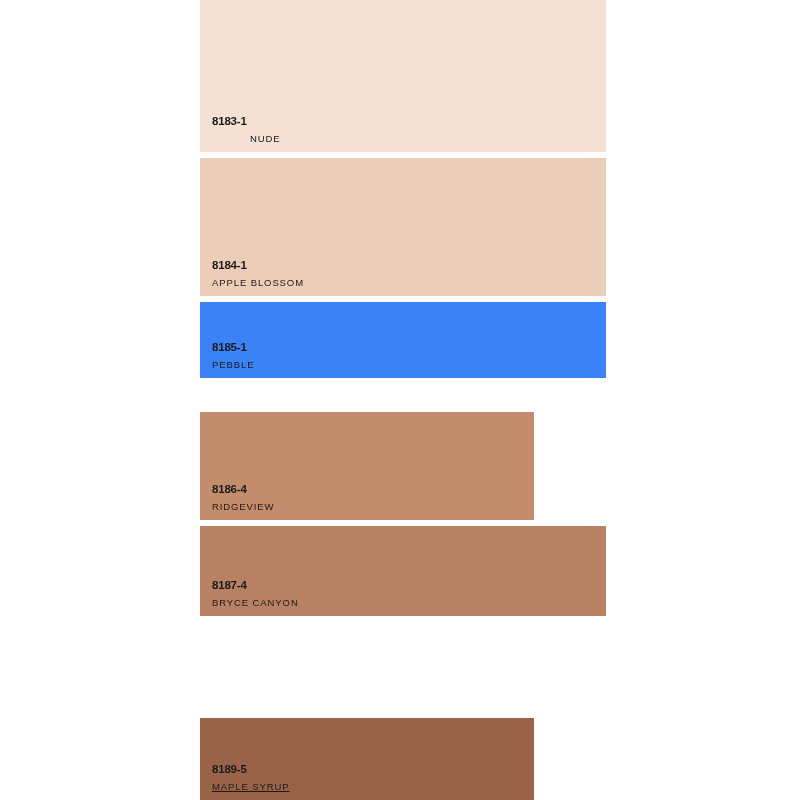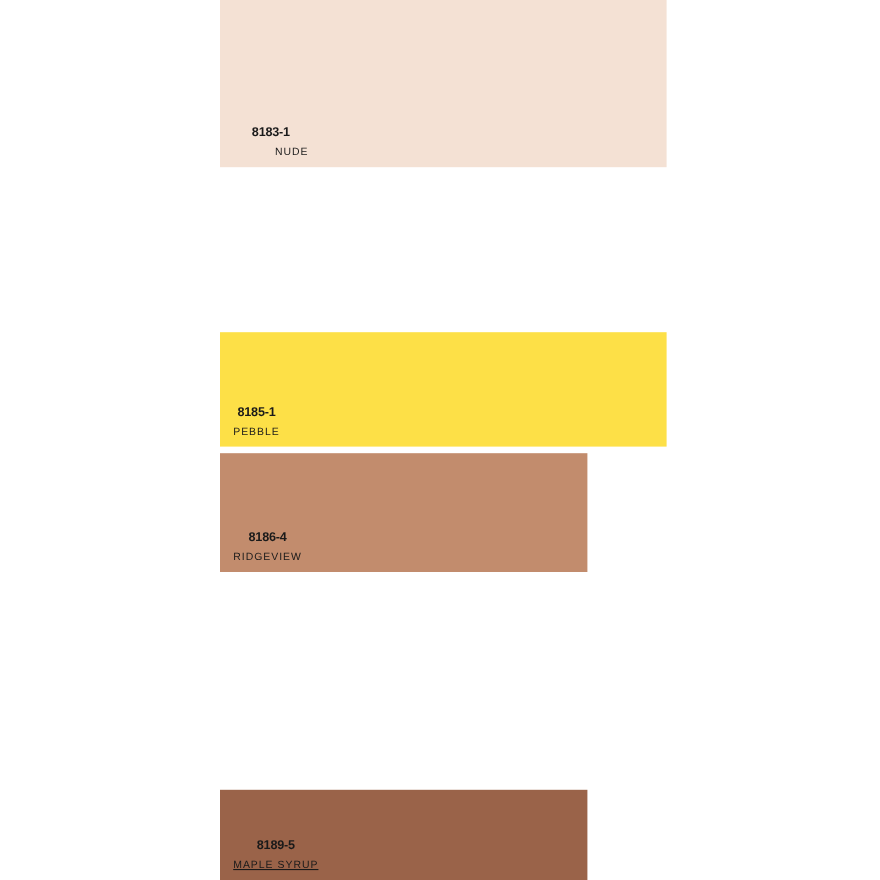--- a/index.html
+++ b/index.html
@@ -20,21 +20,20 @@
     width: 800px;
     height: 800px;
     background: #ffffff;
   }
   .swatch {
     position: absolute;
     left: 200px;
     width: 406px;
     box-sizing: border-box;
     overflow: hidden;
-    text-align: center;
   }
   .swatch-labels {
     position: absolute;
     left: 12px;
     bottom: 9px;
     line-height: 1;
     white-space: nowrap;
   }
   .swatch-code {
     display: block;
@@ -58,31 +57,43 @@
 </head>
 <body>
 
 <div id="palette-board" style="width: 800px; height: 800px; background: rgb(255, 255, 255);">
     <div class="swatch" style="left: 200px; width: 406px; top: 0px; height: 152px; background: rgb(244, 225, 212);">
       <div class="swatch-labels">
         <span class="swatch-code" style="color: rgb(26, 26, 26);">8183-1</span>
         <span class="swatch-name" style="color: rgb(26, 26, 26); padding-left: 38px;">NUDE</span>
       </div>
     </div>
-    <div class="swatch" style="left: 200px; width: 406px; top: 302px; height: 104px; background: #fde047;">
+    <div class="swatch" style="left: 200px; width: 406px; top: 158px; height: 138px; background: rgb(236, 205, 183);">
+      <div class="swatch-labels">
+        <span class="swatch-code" style="color: rgb(26, 26, 26);">8184-1</span>
+        <span class="swatch-name" style="color: rgb(26, 26, 26);">APPLE BLOSSOM</span>
+      </div>
+    </div>
+    <div class="swatch" style="left: 200px; width: 406px; top: 302px; height: 76px; background: #3b82f6;">
       <div class="swatch-labels">
         <span class="swatch-code" style="color: rgb(26, 26, 26);">8185-1</span>
         <span class="swatch-name" style="color: rgb(26, 26, 26);">PEBBLE</span>
       </div>
     </div>
     <div class="swatch" style="left: 200px; width: 334px; top: 412px; height: 108px; background: rgb(194, 140, 109);">
       <div class="swatch-labels">
         <span class="swatch-code" style="color: rgb(26, 26, 26);">8186-4</span>
         <span class="swatch-name" style="color: rgb(26, 26, 26);">RIDGEVIEW</span>
       </div>
     </div>
+    <div class="swatch" style="left: 200px; width: 406px; top: 526px; height: 90px; background: rgb(185, 129, 100);">
+      <div class="swatch-labels">
+        <span class="swatch-code" style="color: rgb(26, 26, 26);">8187-4</span>
+        <span class="swatch-name" style="color: rgb(26, 26, 26);">BRYCE CANYON</span>
+      </div>
+    </div>
     <div class="swatch" style="left: 200px; width: 334px; top: 718px; height: 82px; background: rgb(154, 99, 73);">
       <div class="swatch-labels">
         <span class="swatch-code" style="color: rgb(26, 26, 26);">8189-5</span>
         <span class="swatch-name" style="color: rgb(26, 26, 26); text-decoration: underline;">MAPLE SYRUP</span>
       </div>
     </div>
   </div>
 
 </body></html>

